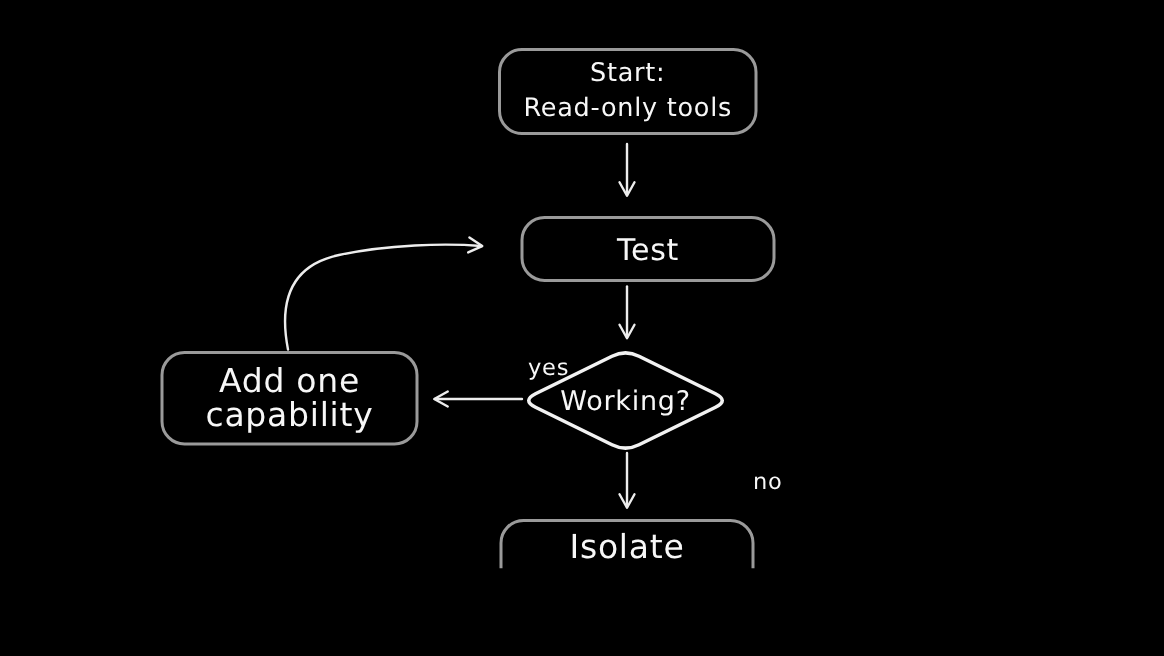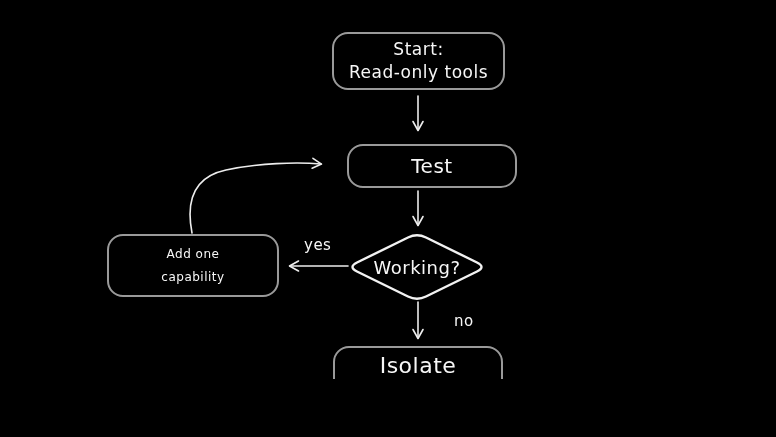--- a/index.html
+++ b/index.html
@@ -47,38 +47,39 @@
     color: var(--text, #f7f7f7);
     display: flex;
     align-items: center;
     justify-content: center;
     text-align: center;
     white-space: pre-line;
     letter-spacing: 0.5px;
   }
   #node-start   { left: 332px; top: 32px;  width: 173px; height: 58px; font-size: 17px; line-height: 23px; }
   #node-test    { left: 332px; top: 144px; width: 170px; height: 44px; font-size: 20px; margin-left: 15px; }
-  #node-add     { left: 107px; top: 234px; width: 172px; height: 63px; font-size: 12px; line-height: 23px; }
+  #node-add     { left: 107px; top: 234px; width: 172px; height: 63px; font-size: 22px; line-height: 23px; }
   #node-isolate { left: 333px; top: 346px; width: 170px; height: 64px; font-size: 22px; line-height: 24px; }
   #label-working {
     position: absolute;
     left: 352px; top: 253px;
     width: 130px; height: 28px;
     display: flex;
     align-items: center;
     justify-content: center;
     color: var(--text, #f7f7f7);
     font-size: 18px;
     letter-spacing: 0.5px;
   }
   .edge-label {
     position: absolute;
     color: var(--text, #f7f7f7);
     font-size: 15px;
     letter-spacing: 0.5px;
+    margin-left: 48px;
   }
   #label-yes { left: 304px; top: 236px; }
   #label-no  { left: 454px; top: 312px; }
 </style>
 </head>
 <body>
 
 <div id="canvas">
 
   <svg id="connectors" viewBox="0 0 776 437" xmlns="http://www.w3.org/2000/svg">

